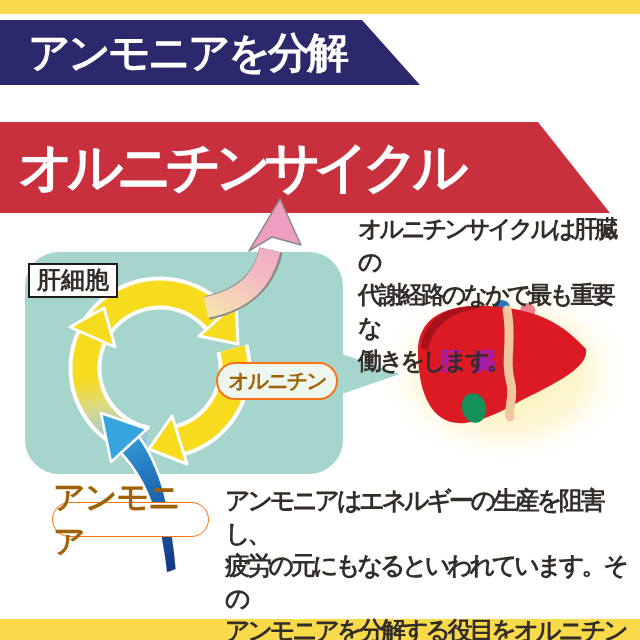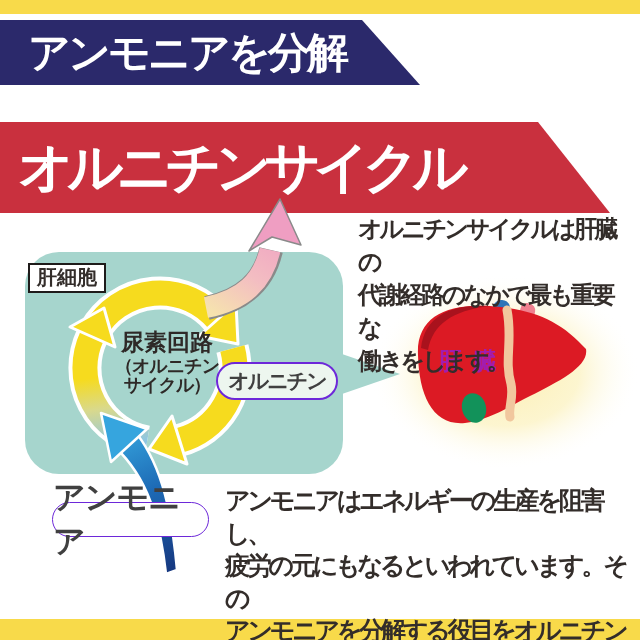--- a/index.html
+++ b/index.html
@@ -20,29 +20,29 @@
     font-size:42px;letter-spacing:-3px;padding-left:0;}
   .banner-navy .txt{margin-left:28px;}
   .banner-red{top:96px;width:610px;height:91px;background:#c9303e;
     clip-path:polygon(0 0, calc(100% - 72px) 0, 100% 100%, 0 100%);
     font-size:55px;letter-spacing:-7px;margin-top:26px;}
   .banner-red .txt{margin-left:18px;}
 
   .svg-layer{position:absolute;left:0;top:0;width:640px;height:640px;}
 
   .label-box{position:absolute;left:28px;top:263px;background:#ffffff;border:2.5px solid #1e1b1a;
-    font-size:20px;font-weight:bold;padding:1px 7px 2px;line-height:1.15;}
+    font-size:24px;font-weight:bold;padding:1px 7px 2px;line-height:1.15;}
   .cycle-center{position:absolute;left:96px;top:331px;width:142px;text-align:center;
     font-weight:bold;color:#2e2927;line-height:1.0;}
   .cycle-center .t1{font-size:23px;letter-spacing:0px;}
   .cycle-center .t2{font-size:18px;letter-spacing:-1px;margin-top:3px;}
   .cycle-center .t3{font-size:18px;letter-spacing:-1px;margin-top:1px;}
 
   .pill{position:absolute;display:flex;align-items:center;justify-content:center;
-    border:2px solid #6d28d9;border-radius:20px;font-weight:bold;color:#404040;}
+    border:2px solid #f97316;border-radius:20px;font-weight:bold;color:#a16207;}
   .pill-ornithine{left:216px;top:362px;width:118px;height:34px;background:#edf6ef;
     font-size:21px;letter-spacing:-2px;}
   .pill-ammonia{left:52px;top:502px;width:155px;height:33px;background:#ffffff;
     border-width:1.5px;font-size:32px;letter-spacing:-1px;}
 
   .liver-label{position:absolute;left:438px;top:345px;color:#a21caf;font-weight:bold;
     font-size:24px;letter-spacing:2px;white-space:pre;}
 
   .caption{position:absolute;white-space:pre-line;font-weight:600;color:#332d2a;}
   .caption-right{left:358px;top:212px;width:276px;font-size:24px;line-height:33px;letter-spacing:-3px;}
@@ -132,25 +132,20 @@
         C 505,409 490,419 465,423
         C 433,426 419,396 418,355 Z" fill="#dc1a24"></path>
       <path d="M 421,348 C 425,315 452,304 489,306 C 452,311 433,324 428,350 Z" fill="#a9121d"></path>
       <path d="M 507,310 C 513,340 504,360 511,384 C 514,398 508,407 510,417" stroke="#f1c79e" stroke-width="9" fill="none" stroke-linecap="round"></path>
       <ellipse cx="474" cy="408" rx="12" ry="15" fill="#12925a" transform="rotate(-15 474 408)"></ellipse>
     </g>
   </svg>
 
   <div class="label-box">肝細胞</div>
 
-  <div class="cycle-center">
-    <div class="t1">尿素回路</div>
-    <div class="t2">（オルニチン</div>
-    <div class="t3">サイクル）</div>
-  </div>
 
   <div class="pill pill-ornithine">
     <span>オルニチン</span>
   </div>
 
   <div class="pill pill-ammonia">
     <span>アンモニア</span>
   </div>
 
   <div class="liver-label">肝 臓</div>

